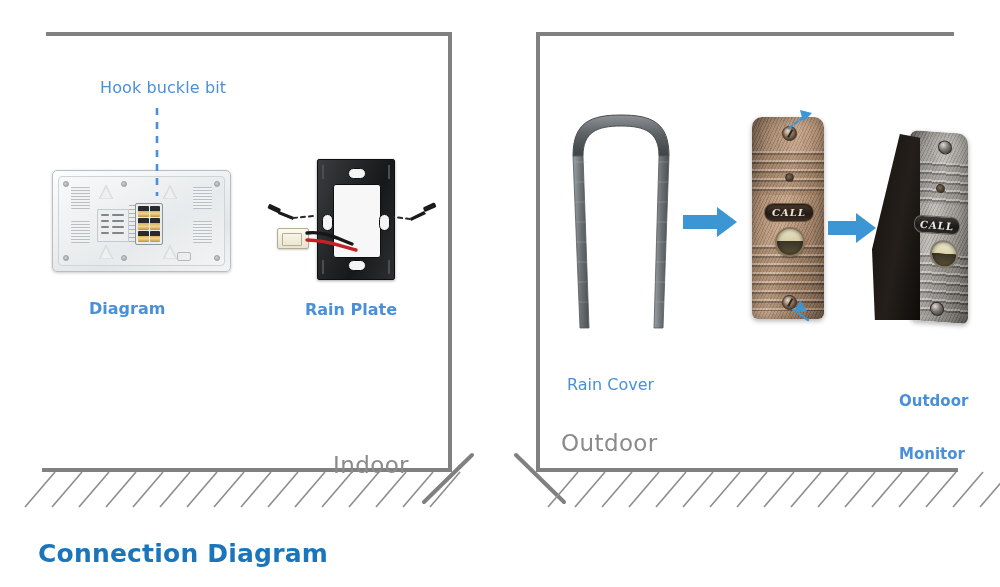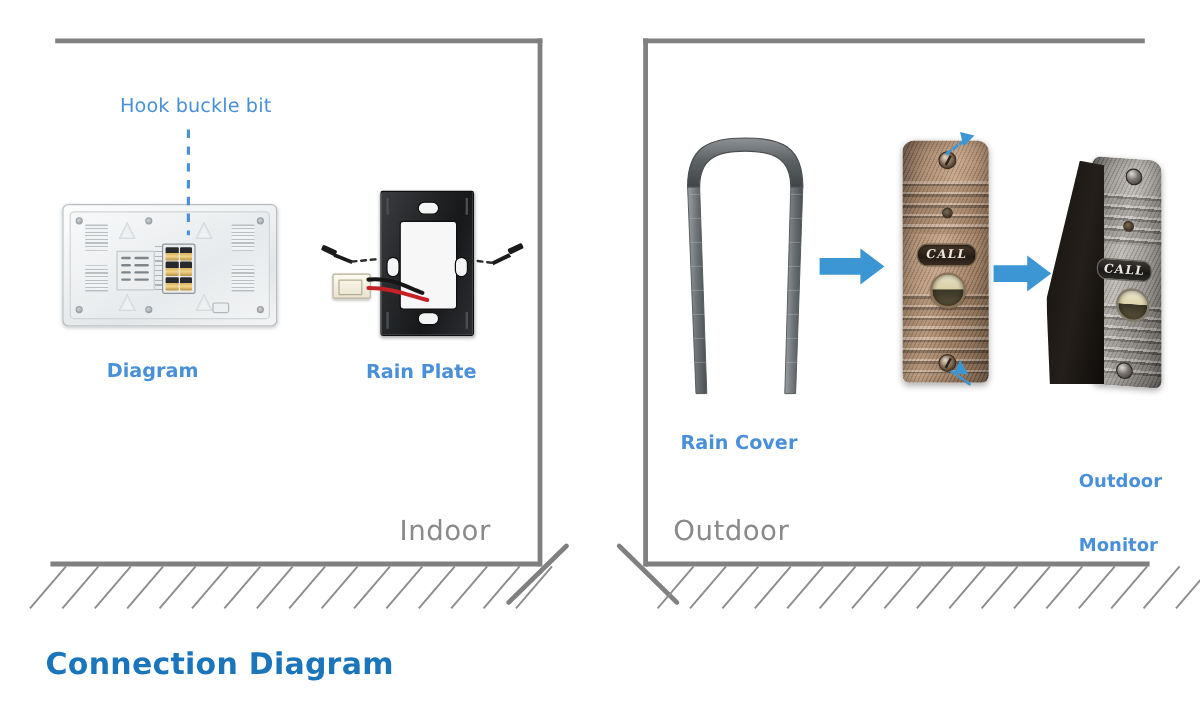--- a/index.html
+++ b/index.html
@@ -17,32 +17,32 @@
   .lbl{
     position:absolute;
     color:#4a90d9;
     font-family:"DejaVu Sans", sans-serif;
     white-space:pre;
     line-height:1.18;
   }
   .lbl-hook-buckle{left:100px;top:79px;font-size:16px;font-weight:400;letter-spacing:.1px;}
   .lbl-monitor{left:89px;top:300px;font-size:16px;font-weight:700;}
   .lbl-hookplate{left:305px;top:301px;font-size:16px;font-weight:700;}
-  .lbl-raincover{left:567px;top:360px;font-size:16px;font-weight:700;}
+  .lbl-raincover{left:567px;top:376px;font-size:16px;font-weight:400;}
   .lbl-outdoorcam{left:899px;top:358px;font-size:15px;font-weight:700;text-align:left;}
 
   .zone{
     position:absolute;
     color:#8a8a8a;
     font-family:"DejaVu Sans", sans-serif;
     font-size:23px;
     letter-spacing:.4px;
     white-space:pre;
   }
-  .zone-indoor{left:333px;top:430px;}
+  .zone-indoor{left:333px;top:452px;}
   .zone-outdoor{left:561px;top:430px;}
 
   .title{
     position:absolute;
     left:38px;top:539px;
     color:#1b75bb;
     font-size:25px;
     font-weight:700;
     letter-spacing:.2px;
     font-family:"DejaVu Sans", sans-serif;

